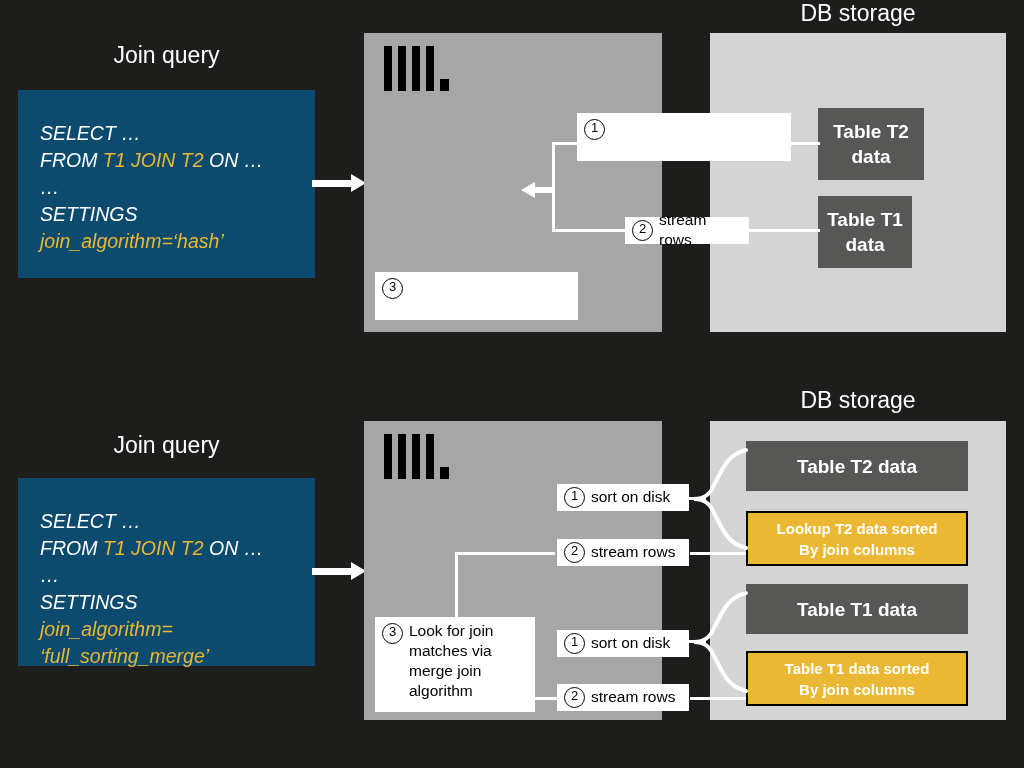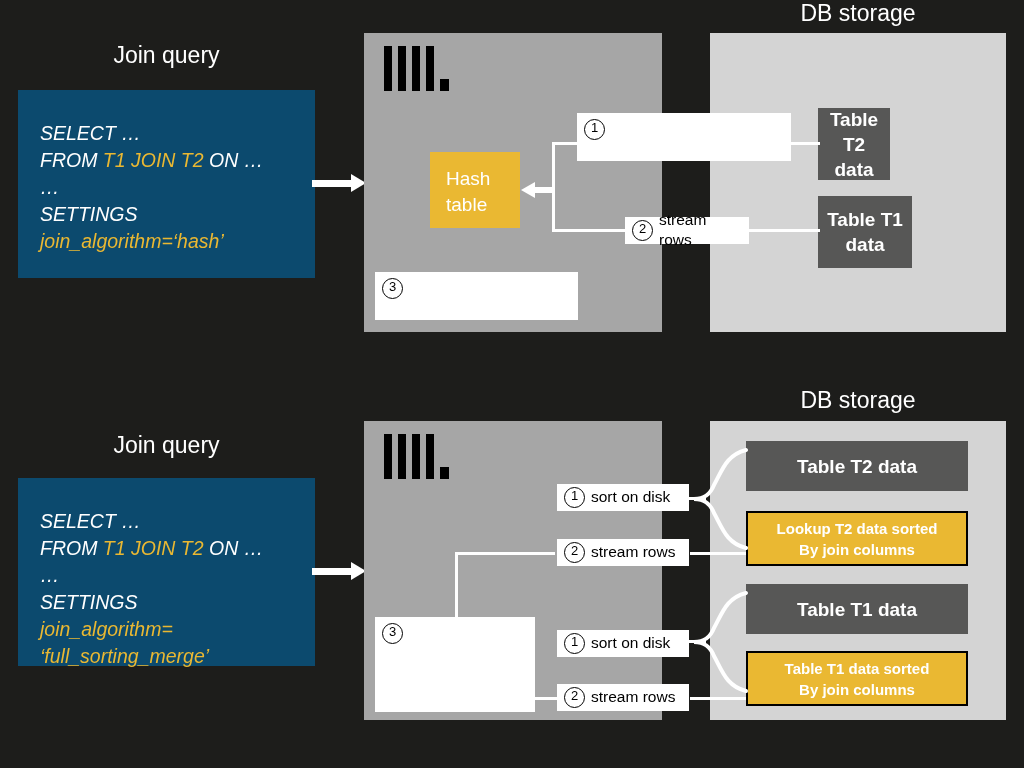--- a/index.html
+++ b/index.html
@@ -151,26 +151,24 @@
   <div class="abs server-panel" style="left:364px;top:33px;width:298px;height:299px;"></div>
 
   <div class="ch-logo" style="left:384px;top:46px;width:66px;height:46px;">
     <div class="ch-bar" style="left:0px;"></div>
     <div class="ch-bar" style="left:14px;"></div>
     <div class="ch-bar" style="left:28px;"></div>
     <div class="ch-bar" style="left:42px;"></div>
     <div class="ch-dot" style="left:56px;top:33px;"></div>
   </div>
 
-  <div class="abs hash-table" style="left:430px;top:152px;width:90px;height:76px;">Hash
-table</div>
 
   <div class="abs db-panel" style="left:710px;top:33px;width:296px;height:299px;"></div>
 
-  <div class="abs table-chip" style="left:818px;top:108px;width:72px;height:72px;font-size:19px;">Table T2
+  <div class="abs table-chip" style="left:818px;top:108px;width:106px;height:72px;font-size:19px;">Table T2
 data</div>
 
   <div class="abs table-chip" style="left:818px;top:196px;width:94px;height:72px;font-size:19px;">Table T1
 data</div>
 
   <div class="line-h" style="left:790px;top:142px;width:30px;"></div>
 
   <div class="line-h" style="left:748px;top:229px;width:72px;"></div>
 
   <div class="line-v" style="left:552px;top:142px;height:90px;"></div>
@@ -273,15 +271,19 @@
     <div class="callout-text">sort on disk</div>
   </div>
 
   <div class="abs callout single" style="left:557px;top:684px;width:132px;height:27px;">
     <div class="num">2</div>
     <div class="callout-text">stream rows</div>
   </div>
 
   <div class="abs callout" style="left:375px;top:617px;width:160px;height:95px;">
     <div class="num">3</div>
+    <div class="callout-text">Look for join
+matches via
+merge join
+algorithm</div>
   </div>
 
 </div>
 
 </body></html>

